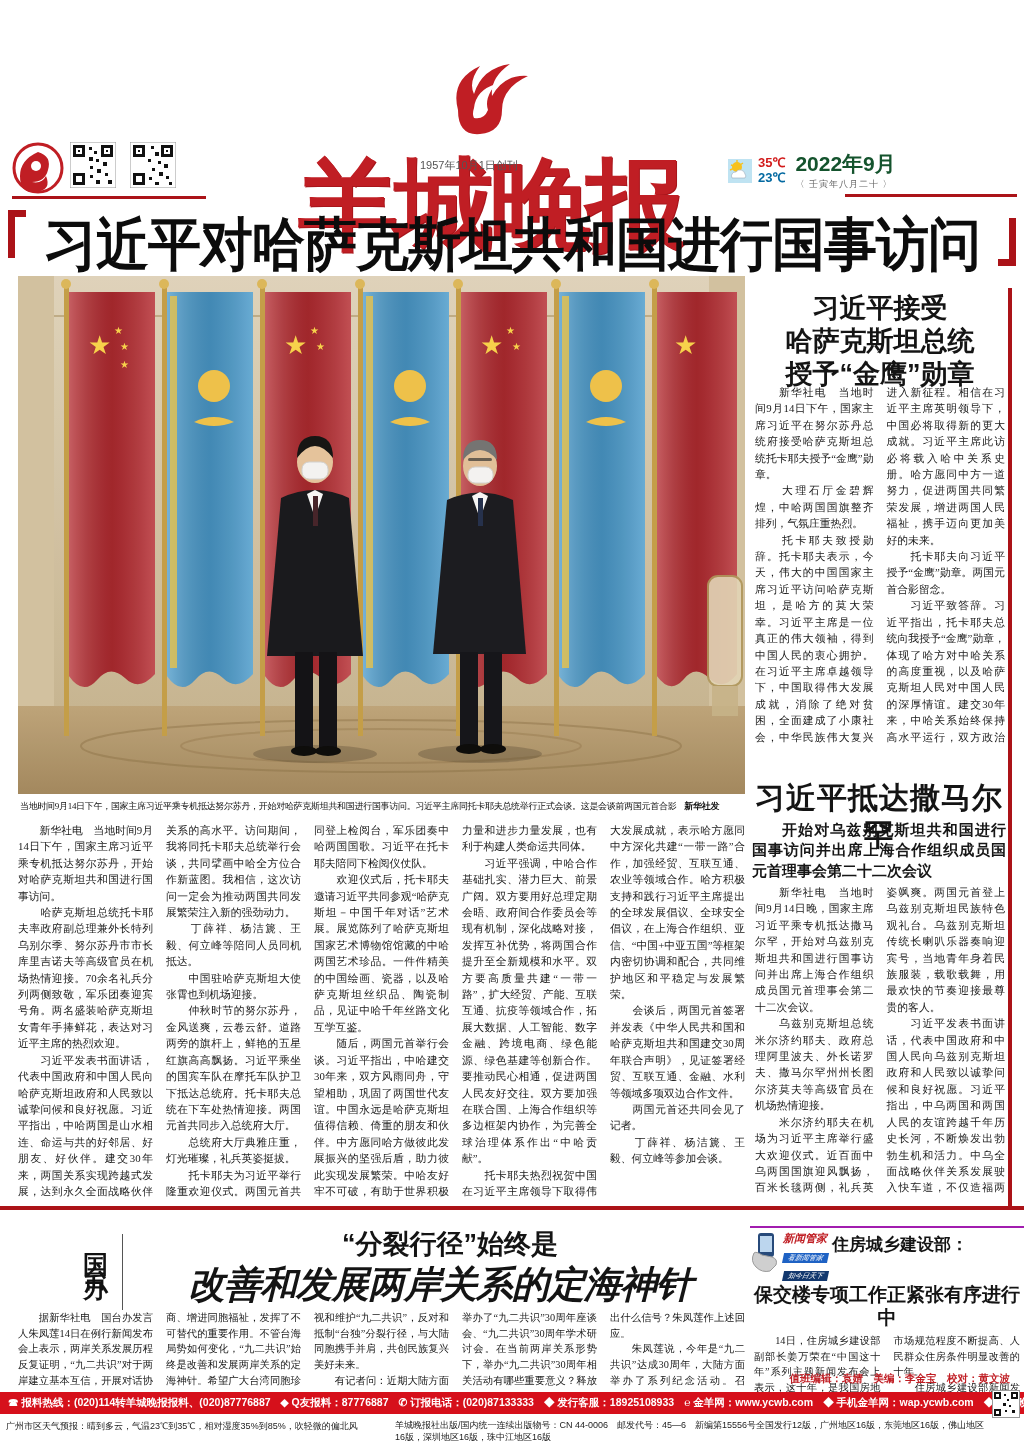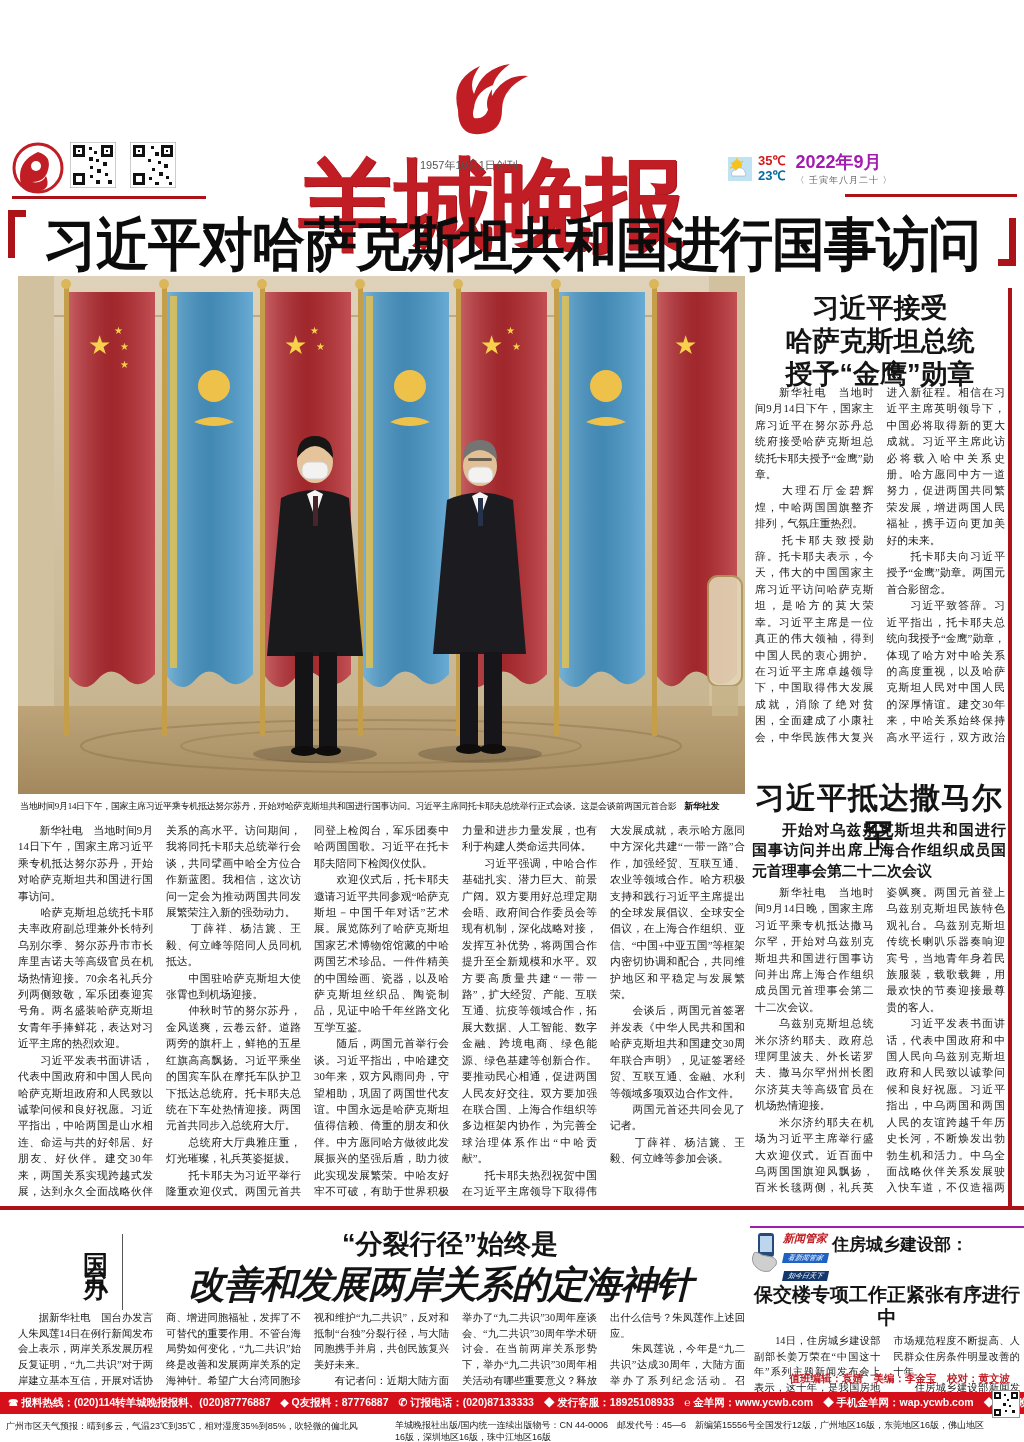--- a/index.html
+++ b/index.html
@@ -7,21 +7,21 @@
   .page { position:relative; width:1024px; height:1442px; margin:0 auto; background:#ffffff; overflow:hidden; color:#1a1a1a; }
   .abs { position:absolute; }
   .sans { font-family:"Liberation Sans", sans-serif; }
 
   
   .masthead-title { font-size:100px; font-weight:900; color:#c01e24; letter-spacing:-4px; line-height:1; font-family:"Liberation Serif", serif; text-shadow:1px 1px 0 #a8151b; }
   .founded { font-size:11px; color:#555; }
   .red-rule { background:#ab1318; }
   .weather-temp-hi { color:#d21a1a; font-weight:bold; font-size:13px; line-height:1.1; }
   .weather-temp-lo { color:#0369a1; font-weight:bold; font-size:13px; line-height:1.1; }
-  .date-main { font-size:18px; font-weight:bold; color:#a21caf; }
+  .date-main { font-size:21px; font-weight:bold; color:#14532d; }
   .date-lunar { font-size:9px; color:#666; letter-spacing:1px; }
   .day-num { font-size:62px; font-weight:900; line-height:0.9; color:#111; font-family:"Liberation Sans", sans-serif; }
   .weekday { font-size:21px; font-weight:900; color:#111; }
 
   
   .headline { font-size:53px; font-weight:900; color:#0c0c0c; letter-spacing:-1px; text-align:center; font-family:"Liberation Sans", sans-serif; transform:scaleY(1.08); transform-origin:top; white-space:nowrap; }
   .bracket { width:18px; height:48px; }
   .bracket.l { border-left:7px solid #ab1318; border-top:7px solid #ab1318; }
   .bracket.r { border-right:7px solid #ab1318; border-bottom:7px solid #ab1318; }
 

